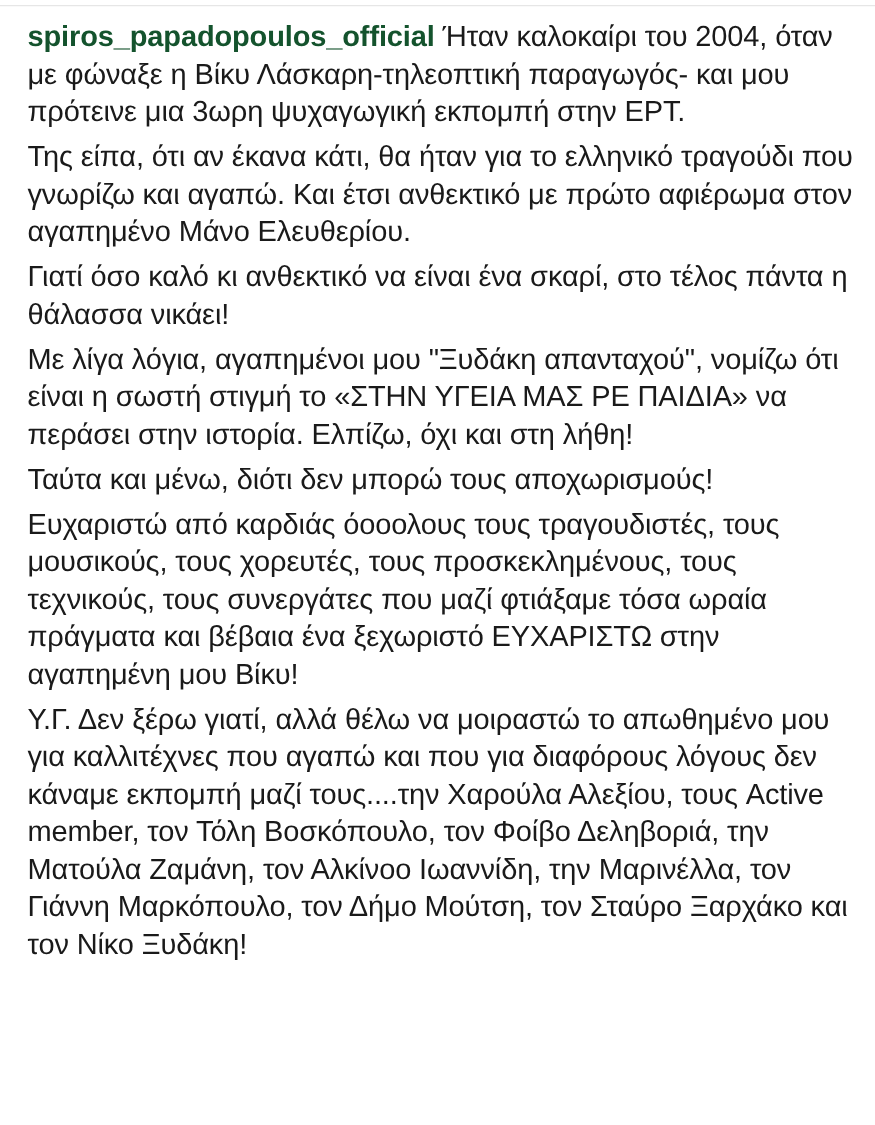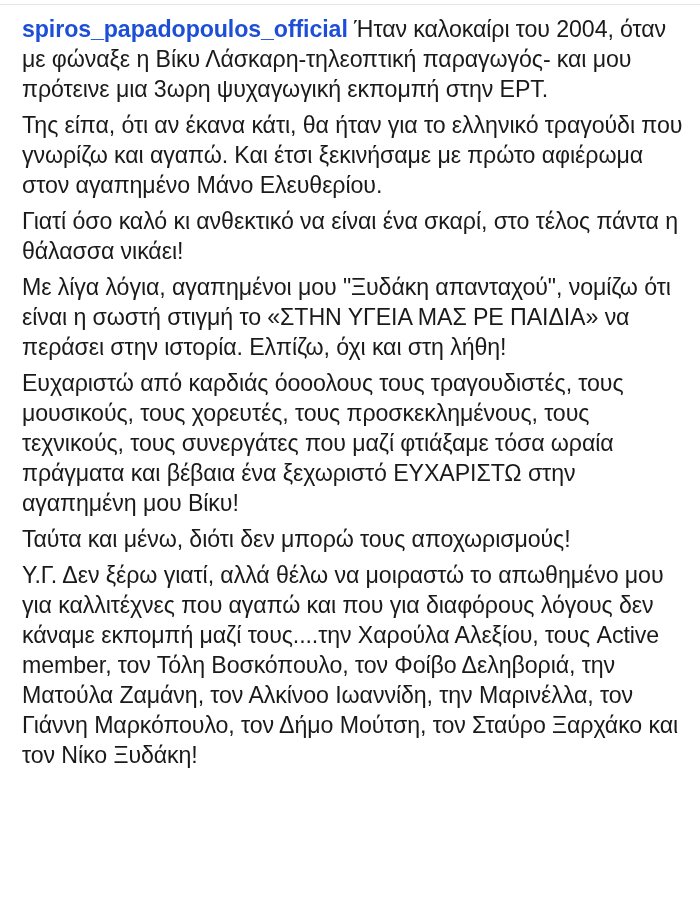--- a/index.html
+++ b/index.html
@@ -30,31 +30,31 @@
       width: 670px;
       font-size: 23.2px;
       line-height: 30px;
       letter-spacing: -0.1px;
     }
     .para {
       margin: 0 0 6px 0;
     }
     .username {
       font-weight: bold;
-      color: #1d4ed8;
+      color: #14532d;
       cursor: pointer;
     }
   </style>
 </head>
 <body>
 
 <div class="top-divider"></div>
 
 <div class="caption">
   <p class="para"><span class="username">spiros_papadopoulos_official</span> <span>Ήταν καλοκαίρι του 2004, όταν με φώναξε η Βίκυ Λάσκαρη-τηλεοπτική παραγωγός- και μου πρότεινε μια 3ωρη ψυχαγωγική εκπομπή στην ΕΡΤ.</span></p>
-  <p class="para">Της είπα, ότι αν έκανα κάτι, θα ήταν για το ελληνικό τραγούδι που γνωρίζω και αγαπώ. Και έτσι ξεκινήσαμε με πρώτο αφιέρωμα στον αγαπημένο Μάνο Ελευθερίου.</p>
+  <p class="para">Της είπα, ότι αν έκανα κάτι, θα ήταν για το ελληνικό τραγούδι που γνωρίζω και αγαπώ. Και έτσι ανθεκτικό με πρώτο αφιέρωμα στον αγαπημένο Μάνο Ελευθερίου.</p>
   <p class="para">Γιατί όσο καλό κι ανθεκτικό να  είναι ένα σκαρί, στο τέλος πάντα η θάλασσα νικάει!</p>
   <p class="para">Με λίγα λόγια, αγαπημένοι μου "Ξυδάκη απανταχού", νομίζω ότι είναι η σωστή στιγμή το «ΣΤΗΝ ΥΓΕΙΑ ΜΑΣ ΡΕ ΠΑΙΔΙΑ» να περάσει στην ιστορία. Ελπίζω, όχι και στη λήθη!</p>
+  <p class="para">Ταύτα και μένω, διότι δεν μπορώ τους αποχωρισμούς!</p>
   <p class="para">Ευχαριστώ από καρδιάς όοοολους τους τραγουδιστές, τους μουσικούς, τους χορευτές, τους προσκεκλημένους, τους τεχνικούς, τους συνεργάτες που μαζί φτιάξαμε τόσα ωραία πράγματα και βέβαια ένα ξεχωριστό ΕΥΧΑΡΙΣΤΩ στην αγαπημένη μου Βίκυ!</p>
-  <p class="para">Ταύτα και μένω, διότι δεν μπορώ τους αποχωρισμούς!</p>
   <p class="para">Υ.Γ. Δεν ξέρω γιατί, αλλά θέλω να μοιραστώ το απωθημένο μου για καλλιτέχνες που αγαπώ και που για διαφόρους λόγους δεν κάναμε εκπομπή μαζί τους....την Χαρούλα Αλεξίου, τους Active member, τον Τόλη Βοσκόπουλο, τον Φοίβο Δεληβοριά, την Ματούλα Ζαμάνη, τον Αλκίνοο Ιωαννίδη, την Μαρινέλλα, τον Γιάννη Μαρκόπουλο, τον Δήμο Μούτση, τον Σταύρο Ξαρχάκο και τον Νίκο Ξυδάκη!</p>
 
 </div>
 
 </body></html>

